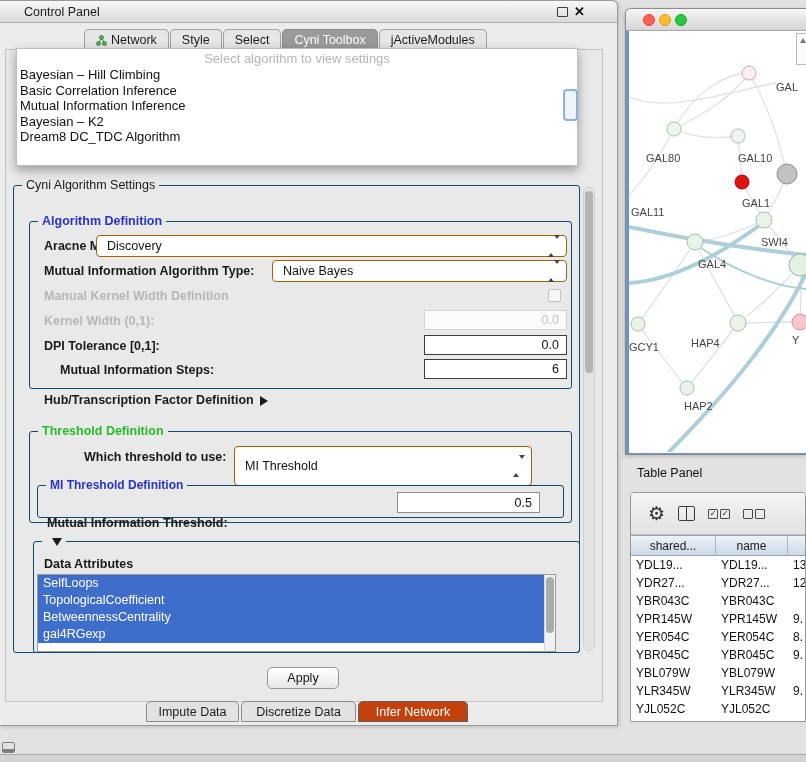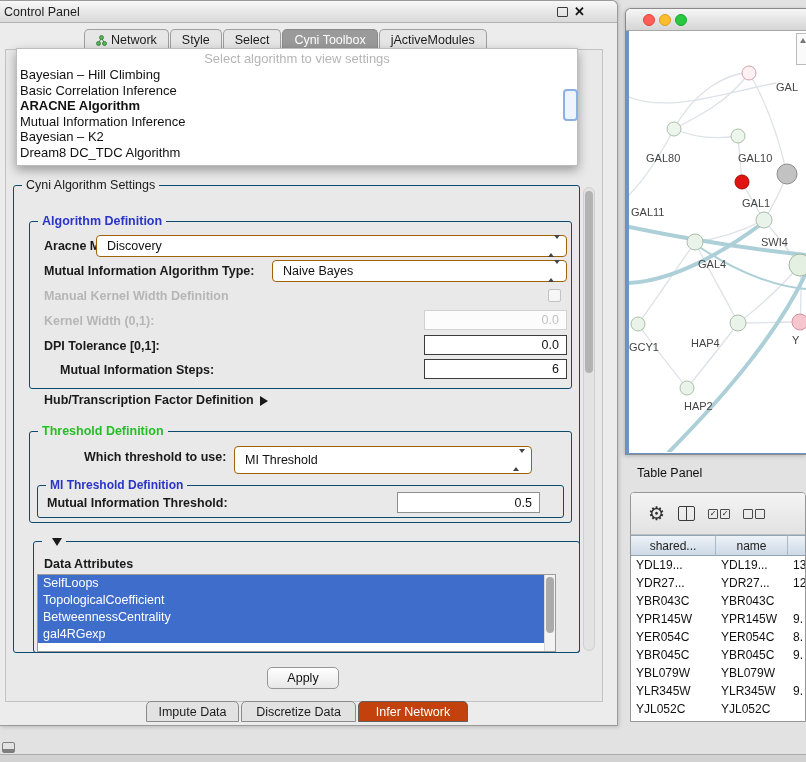--- a/index.html
+++ b/index.html
@@ -17,21 +17,21 @@
   #control-panel {
     position:absolute; left:0; top:8; width:618px; height:726px;
     background:#ececec; border:1px solid #9a9a9a; border-left:none;
     border-radius:0 6px 0 0; box-shadow:1px 1px 4px rgba(0,0,0,.18);
   }
   #cp-titlebar {
     position:absolute; left:0; top:0; width:100%; height:22px;
     background:linear-gradient(#f8f8f8,#d9d9d9);
     border-bottom:1px solid #b2b2b2; border-radius:0 6px 0 0;
   }
-  #cp-title { position:absolute; left:4px; top:0; line-height:22px; font-size:12.5px; color:#1c1c1c; }
+  #cp-title { position:absolute; left:24px; top:0; line-height:22px; font-size:12.5px; color:#1c1c1c; }
   #cp-float { position:absolute; left:557px; top:6px; width:11px; height:10px; border:1.5px solid #3a3a3a; border-radius:1px; }
   #cp-close { position:absolute; left:574px; top:2px; font-size:13px; font-weight:bold; color:#111; line-height:18px; }
 
   
   #cp-tabs { position:absolute; left:84px; top:28px; height:21px; display:flex; }
   .tab {
     height:21px; padding:0 11px; display:flex; align-items:center; gap:4px;
     border:1px solid #9f9f9f; border-bottom:none; border-radius:5px 5px 0 0;
     background:#e6e6e6; margin-right:1px; font-size:12.5px; color:#1c1c1c; white-space:nowrap;
   }
@@ -230,29 +230,29 @@
 
   <div class="lbl" style="left:44px; top:392px;">
     <span>Hub/Transcription Factor Definition</span><span class="tri-right"></span>
   </div>
 
   <div class="groupbox" style="left:29px; top:430px; width:543px; height:92px;">
     <span class="legend green">Threshold Definition</span>
   </div>
 
   <div class="lbl" style="left:84px; top:449px;">Which threshold to use:</div>
-  <div class="combo" style="left:234px; top:445px; width:298px; height:28px;">
+  <div class="combo" style="left:234px; top:445px; width:298px; height:40px;">
     <span>MI Threshold</span>
     <span class="spin"><span class="up"></span><span class="down"></span></span>
   </div>
 
   <div class="groupbox" style="left:37px; top:484px; width:527px; height:33px;">
     <span class="legend blue" style="font-size:12px;">MI Threshold Definition</span>
   </div>
-  <div class="lbl" style="left:47px; top:495px;">Mutual Information Threshold:</div>
+  <div class="lbl" style="left:47px; top:515px;">Mutual Information Threshold:</div>
   <div class="field soft" style="left:397px; top:491px; width:143px; height:21px;">
     <span>0.5</span>
   </div>
 
   <div class="groupbox" style="left:33px; top:540px; width:547px; height:112px;">
     <span class="legend" style="font-weight:bold;"><span class="tri-down"></span></span>
   </div>
   <div class="lbl" style="left:44px; top:556px;">Data Attributes</div>
 
   <div id="attr-list">
@@ -280,21 +280,20 @@
       <span>Discretize Data</span>
     </div>
   <div class="btab active" style="left:358px; width:110px;">
       <span>Infer Network</span>
     </div>
 
   <div id="algo-popup">
     <div class="placeholder">Select algorithm to view settings</div>
     <div class="algo-opt">Bayesian – Hill Climbing</div>
     <div class="algo-opt">Basic Correlation Inference</div>
-    <div class="algo-opt selected">ARACNE Algorithm</div>
     <div class="algo-opt">Mutual Information Inference</div>
     <div class="algo-opt">Bayesian – K2</div>
     <div class="algo-opt">Dream8 DC_TDC Algorithm</div>
   </div>
   <div id="combo-fragment"></div>
 </div>
 
 <div id="network-window">
   <div id="nw-titlebar">
     <div class="light" id="light-red"></div>

